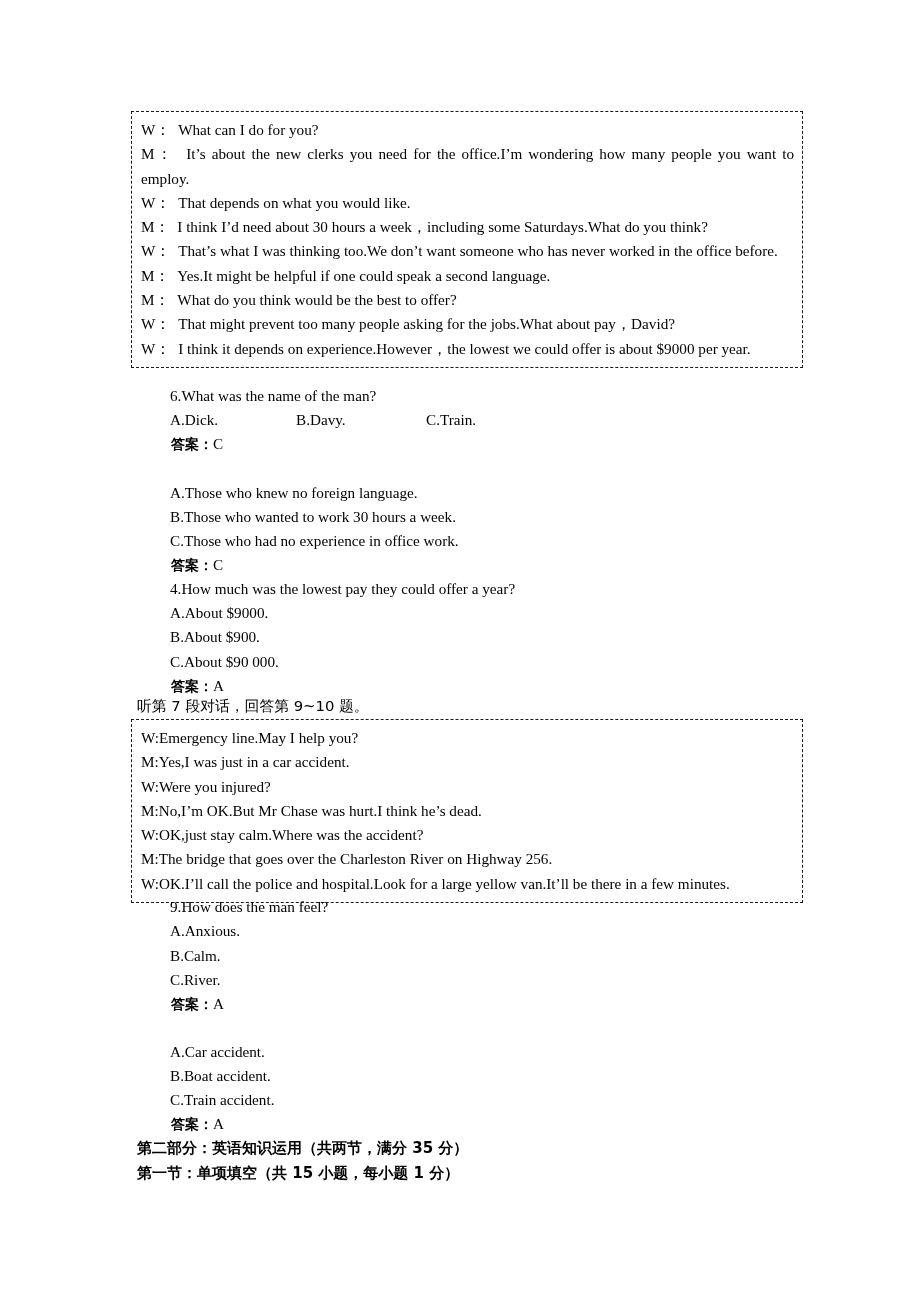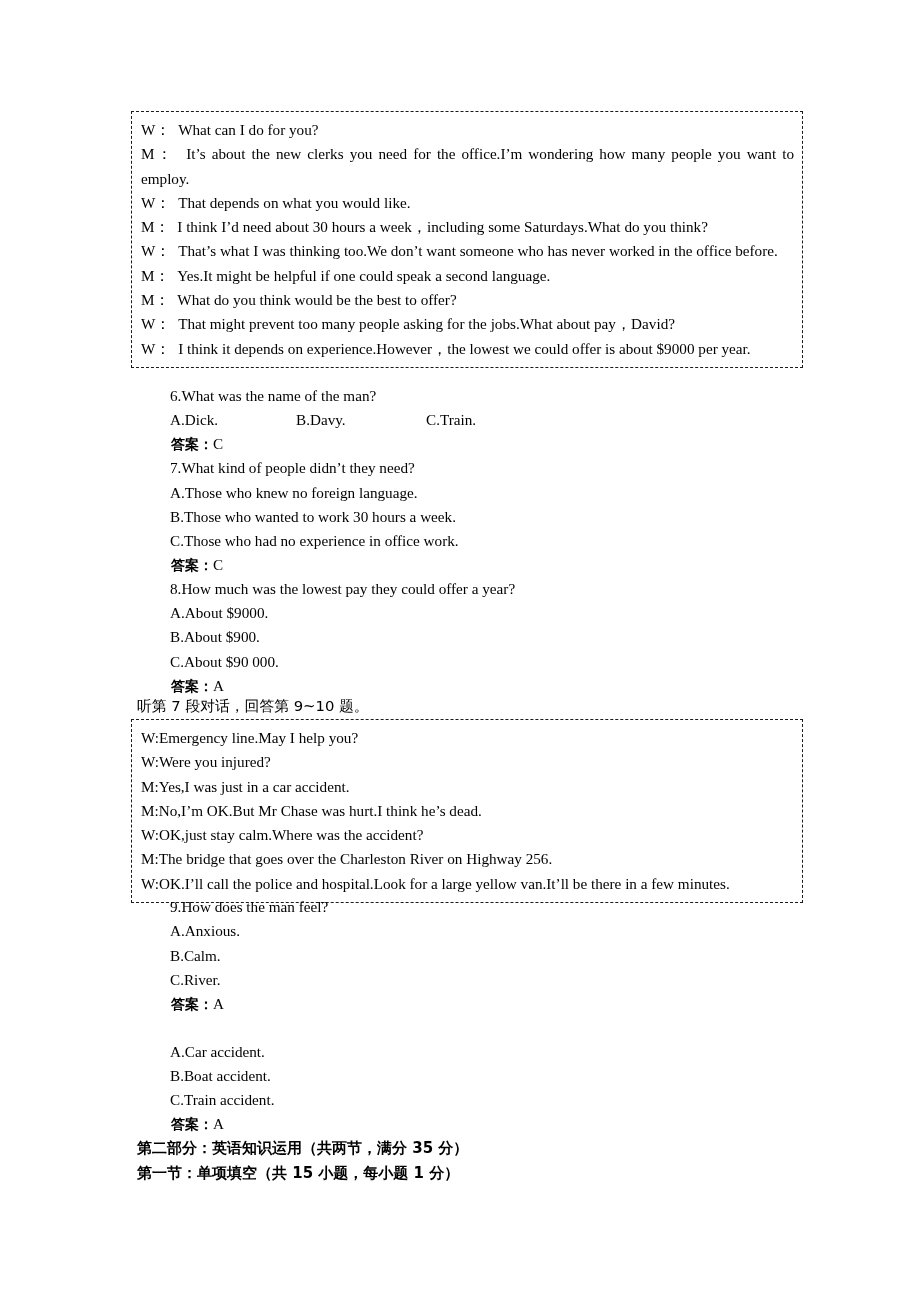--- a/index.html
+++ b/index.html
@@ -140,38 +140,37 @@
       <span class="spk">W：</span>&nbsp;&nbsp;<span>I think it depends on experience.However，the lowest we could offer is about $9000 per year.</span>
     </div>
   </div>
 
   <div class="qline qnum" style="top:384px;">6.What was the name of the man?</div>
   <div class="opt-row" style="top:408px;">
     <span class="opt-a">A.Dick.</span><span class="opt-b">B.Davy.</span><span class="opt-c">C.Train.</span>
   </div>
   <div class="ansline" style="top:432px;"><span class="ans-label">答案：</span><span class="ans-val">C</span></div>
 
-  <div class="qline qnum" style="top:456px;">7.What kind of people didn’t they need?</div>
   <div class="qline qopt" style="top:481px;">A.Those who knew no foreign language.</div>
   <div class="qline qopt" style="top:505px;">B.Those who wanted to work 30 hours a week.</div>
   <div class="qline qopt" style="top:529px;">C.Those who had no experience in office work.</div>
   <div class="ansline" style="top:553px;"><span class="ans-label">答案：</span><span class="ans-val">C</span></div>
 
-  <div class="qline qnum" style="top:577px;">8.How much was the lowest pay they could offer a year?</div>
+  <div class="qline qnum" style="top:577px;">4.How much was the lowest pay they could offer a year?</div>
   <div class="qline qopt" style="top:601px;">A.About $9000.</div>
   <div class="qline qopt" style="top:625px;">B.About $900.</div>
   <div class="qline qopt" style="top:650px;">C.About $90 000.</div>
   <div class="ansline" style="top:674px;"><span class="ans-label">答案：</span><span class="ans-val">A</span></div>
 
   <div class="cn-line" style="top:694px;">听第 7 段对话，回答第 9~10 题。</div>
 
   <div class="transcript-box" id="box-2">
     <div class="dlg-line">W:Emergency line.May I help you?</div>
+    <div class="dlg-line">M:Yes,I was just in a car accident.</div>
     <div class="dlg-line">W:Were you injured?</div>
-    <div class="dlg-line">M:Yes,I was just in a car accident.</div>
     <div class="dlg-line">M:No,I’m OK.But Mr Chase was hurt.I think he’s dead.</div>
     <div class="dlg-line">W:OK,just stay calm.Where was the accident?</div>
     <div class="dlg-line">M:The bridge that goes over the Charleston River on Highway 256.</div>
     <div class="dlg-line">W:OK.I’ll call the police and hospital.Look for a large yellow van.It’ll be there in a few minutes.</div>
   </div>
 
   <div class="qline qnum" style="top:895px;">9.How does the man feel?</div>
   <div class="qline qopt" style="top:919px;font-family:Liberation Serif, serif;">A.Anxious.</div>
   <div class="qline qopt" style="top:944px;">B.Calm.</div>
   <div class="qline qopt" style="top:968px;">C.River.</div>

